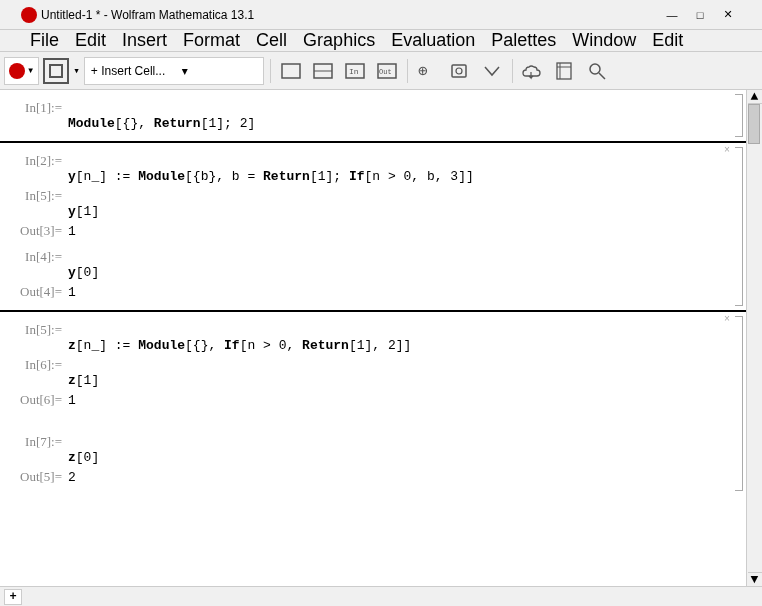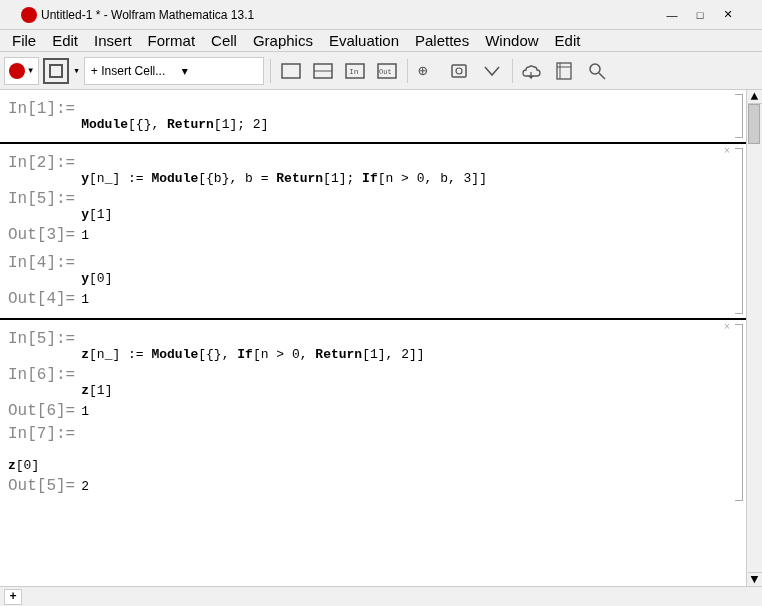--- a/index.html
+++ b/index.html
@@ -40,24 +40,24 @@
       align-items: center;
       justify-content: center;
     }
 
     
     #menu-bar {
       background: #f0f0f0;
       height: 22px;
       display: flex;
       align-items: center;
-      padding: 0 4px;
+      padding: 0 22px;
       border-bottom: 1px solid #ccc;
       font-family: Arial, sans-serif;
-      font-size: 15px;
+      font-size: 18px;
       user-select: none;
     }
     .menu-item {
       padding: 2px 8px;
       cursor: pointer;
       color: #000;
     }
 
     
     #toolbar {
@@ -137,22 +137,22 @@
       padding: 8px 0 8px 0;
       position: relative;
     }
     .cell-row {
       display: flex;
       align-items: baseline;
       padding: 2px 0;
       padding-left: 8px;
     }
     .cell-label {
-      font-family: Liberation Mono, monospace;
-      font-size: 16px;
+      font-family: Liberation Serif, serif;
+      font-size: 13px;
       min-width: 60px;
       color: #888;
       text-align: right;
       padding-right: 6px;
       white-space: nowrap;
     }
     .cell-label.in { color: #888; }
     .cell-label.out { color: #888; }
     .cell-content {
       flex: 1;
@@ -394,21 +394,21 @@
         <span class="cell-label in">In[6]:=</span>
         <span class="cell-content in-content">
 <span style="color:#000;font-weight:bold;">z</span><span>[1]</span></span>
       </div>
 
       <div class="cell-row">
         <span class="cell-label out">Out[6]=</span>
         <span class="cell-content out-content">1</span>
       </div>
 
-      <div class="cell-row" style="margin-top:1px;flex-direction:column;">
+      <div class="cell-row" style="margin-top:22px;">
         <span class="cell-label in">In[7]:=</span>
         <span class="cell-content in-content">
 <span style="color:#000;font-weight:bold;">z</span><span>[0]</span></span>
       </div>
 
       <div class="cell-row">
         <span class="cell-label out">Out[5]=</span>
         <span class="cell-content out-content">2</span>
       </div>
     </div>

